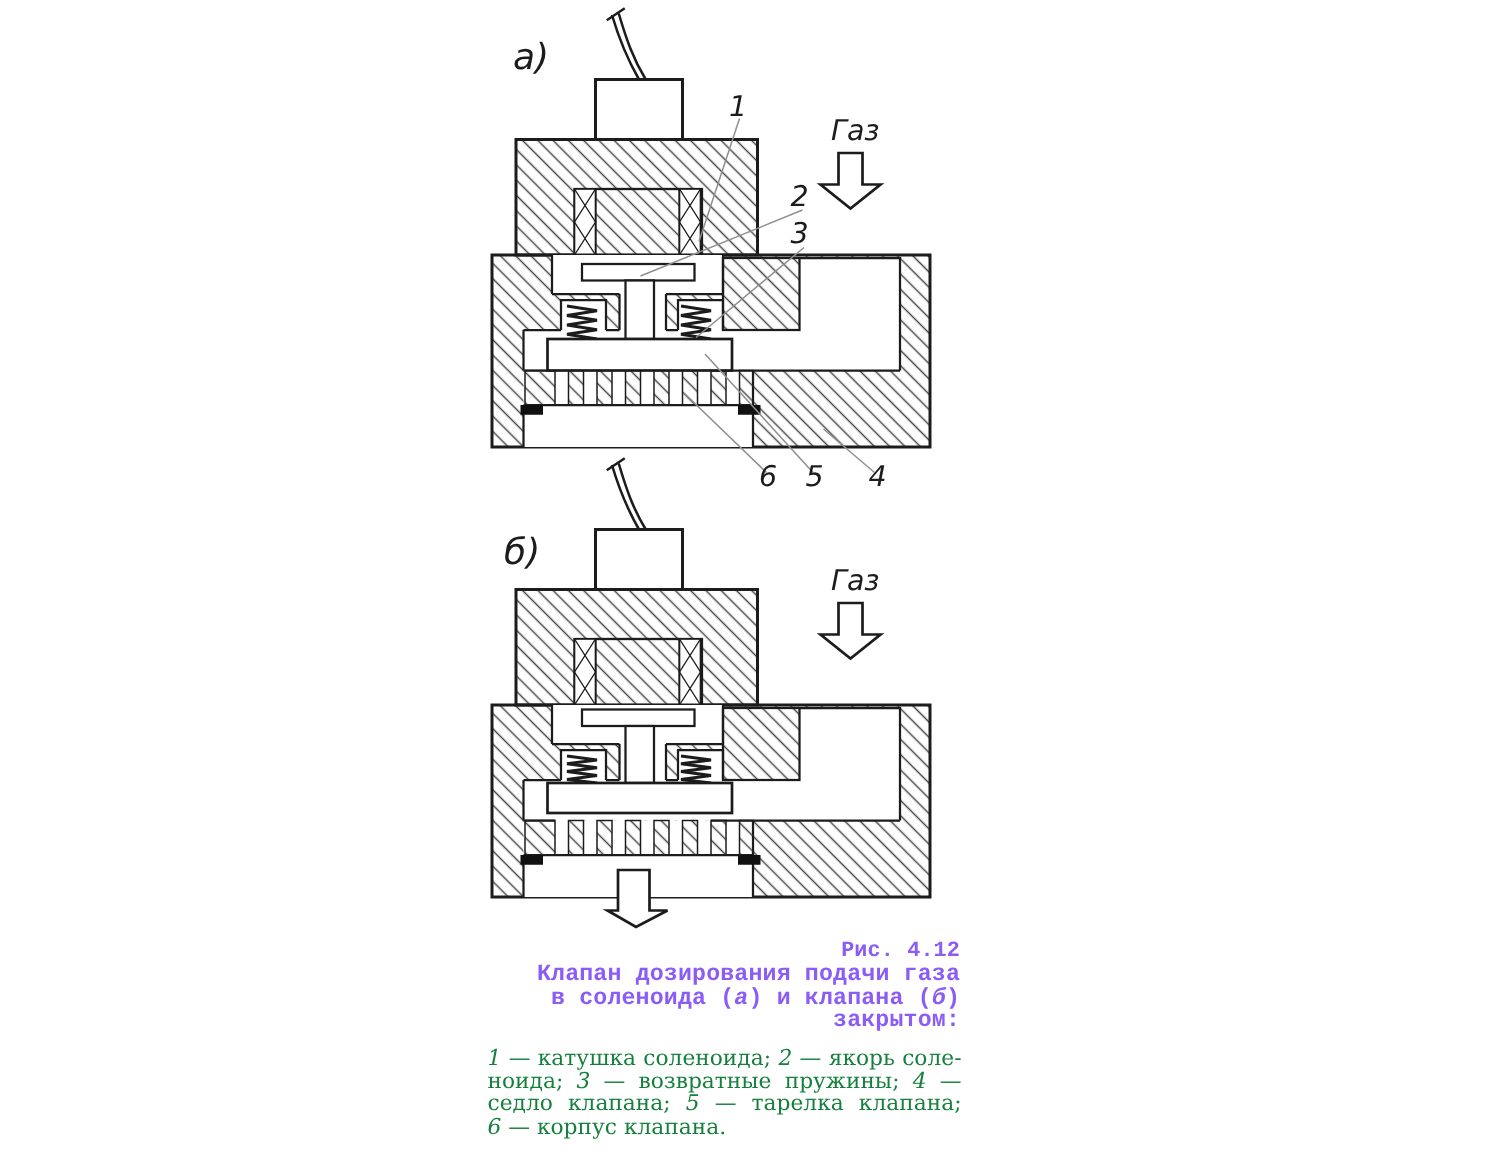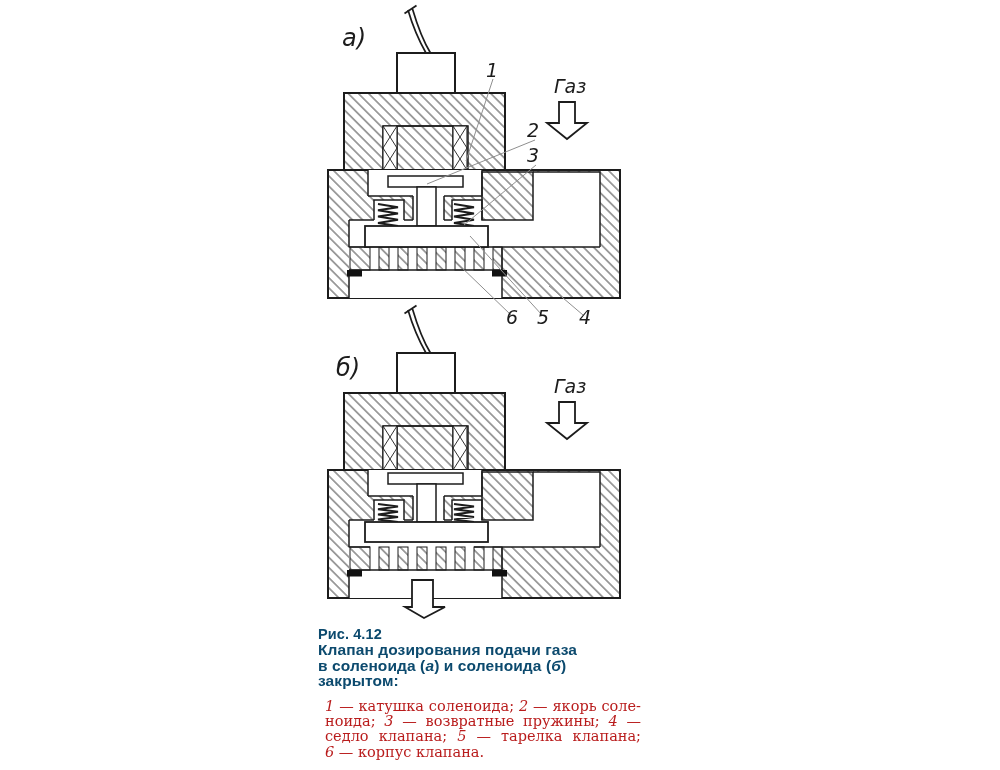--- a/index.html
+++ b/index.html
@@ -3,26 +3,26 @@
 <meta charset="utf-8">
 <style>
   html,body{margin:0;padding:0;background:#fff;}
   .page{position:relative;width:1000px;height:770px;background:#fff;overflow:hidden;
         font-family:"DejaVu Serif",serif;color:#1c1c1c;}
   svg{position:absolute;left:0;top:0;}
   svg .tech{font-family:"DejaVu Sans",sans-serif;font-style:italic;fill:#1c1c1c;}
   svg .vlab{font-size:24px;}
   svg .gas{font-size:19px;}
   svg .co{font-size:19px;}
-  .caption{position:absolute;left:318px;top:627px;width:322px;text-align:left;
-           font-family:Liberation Sans, sans-serif;font-weight:bold;font-size:15.5px;line-height:15.3px;
-           color:#0c4a6e;letter-spacing:.1px;}
+  .caption{position:absolute;left:318px;top:627px;width:322px;text-align:right;
+           font-family:Liberation Mono, monospace;font-weight:bold;font-size:15.5px;line-height:15.3px;
+           color:#8b5cf6;letter-spacing:.1px;}
   .caption .tline:first-child{font-size:14.5px;}
   .legend{position:absolute;left:325px;top:699px;width:316px;
-          font-family:"DejaVu Serif",serif;font-size:14.5px;line-height:15.2px;color:#b91c1c;}
+          font-family:"DejaVu Serif",serif;font-size:14.5px;line-height:15.2px;color:#15803d;}
   .legend .just{text-align:justify;text-align-last:justify;}
   .it{font-style:italic;}
 </style>
 </head>
 <body>
 
 <div class="page">
 
 <svg width="1000" height="770" viewBox="0 0 1000 770">
   <defs>
@@ -142,21 +142,21 @@
   <text class="tech co" x="527" y="137">2</text>
   <text class="tech co" x="527" y="162">3</text>
   <text class="tech co" x="506" y="324">6</text>
   <text class="tech co" x="537" y="324">5</text>
   <text class="tech co" x="579" y="324">4</text>
 </svg>
 
 <div class="caption" id="caption">
       <div class="tline"><span>Рис. 4.12</span></div>
       <div class="tline"><span>Клапан дозирования подачи газа</span></div>
-      <div class="tline"><span>в соленоида (</span><span class="it">а</span><span>) и соленоида (</span><span class="it">б</span><span>)</span></div>
+      <div class="tline"><span>в соленоида (</span><span class="it">а</span><span>) и клапана (</span><span class="it">б</span><span>)</span></div>
       <div class="tline"><span>закрытом:</span></div>
     </div>
 <div class="legend" id="legend">
       <div class="tline just"><span class="it">1</span><span> — катушка соленоида; </span><span class="it">2</span><span> — якорь соле-</span></div>
       <div class="tline just"><span>ноида; </span><span class="it">3</span><span> — возвратные пружины; </span><span class="it">4</span><span> —</span></div>
       <div class="tline just"><span>седло клапана; </span><span class="it">5</span><span> — тарелка клапана;</span></div>
       <div class="tline"><span class="it">6</span><span> — корпус клапана.</span></div>
     </div>
 
 </div>

